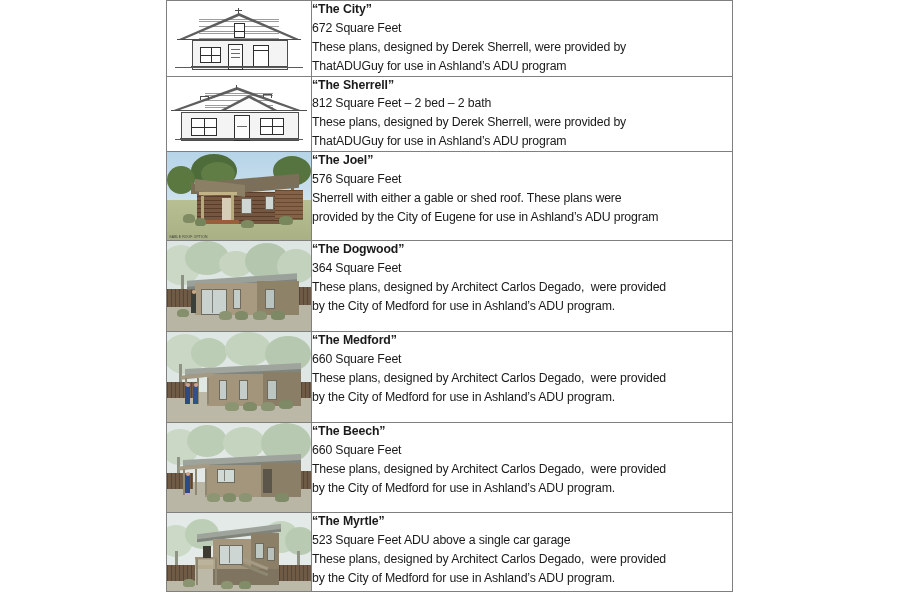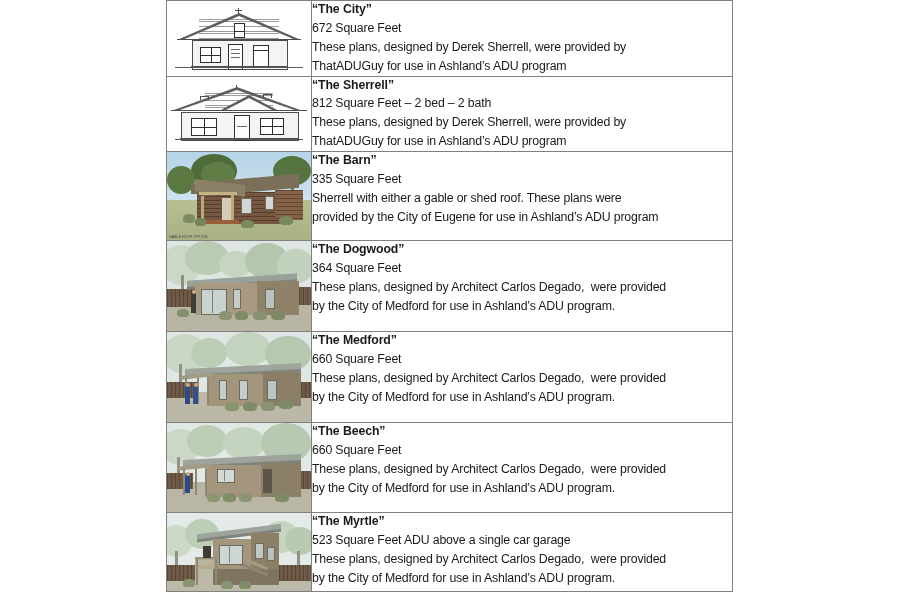--- a/index.html
+++ b/index.html
@@ -258,22 +258,22 @@
 
               <div class="shrub" style="left:16px;top:62px;width:12px;height:9px;background:#7f8b62;"></div>
               <div class="shrub" style="left:28px;top:66px;width:11px;height:8px;background:#76845b;"></div>
               <div class="shrub" style="left:74px;top:68px;width:13px;height:8px;background:#7d8a60;"></div>
               <div class="shrub" style="left:112px;top:64px;width:14px;height:9px;background:#79875d;"></div>
               <div class="caption-sm">GABLE ROOF OPTION</div>
             </div>
           </div>
         </td>
         <td class="txt-cell">
-          <div class="title">“The Barn”</div>
-          <div class="line">335 Square Feet</div>
+          <div class="title">“The Joel”</div>
+          <div class="line">576 Square Feet</div>
           <div class="line">Sherrell with either a gable or shed roof. These plans were</div>
           <div class="line">provided by the City of Eugene for use in Ashland’s ADU program</div>
         </td>
       </tr>
 
       <tr>
         <td class="img-cell">
           <div class="thumb h90">
             <div class="render">
               <div class="sky" style="height:60px;background:#dde6e3;"></div>

